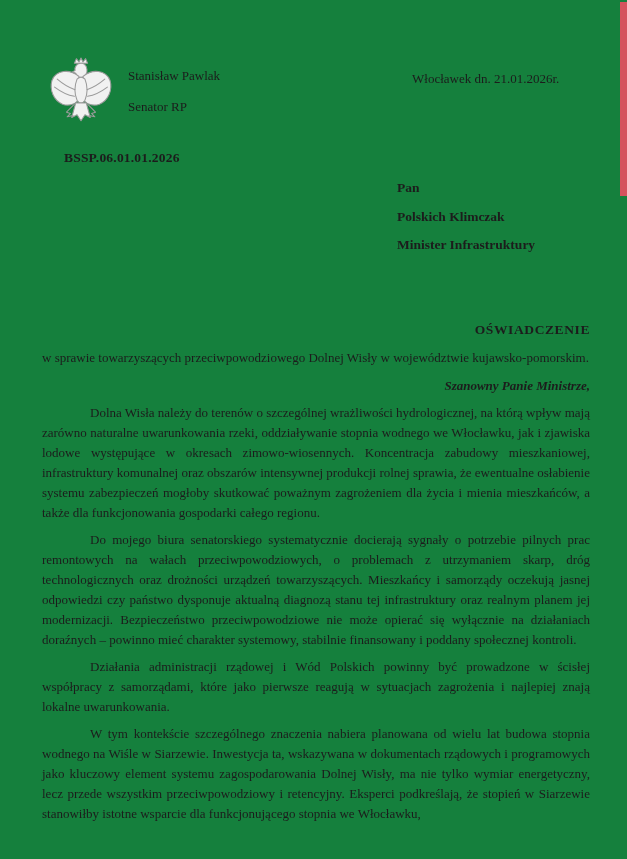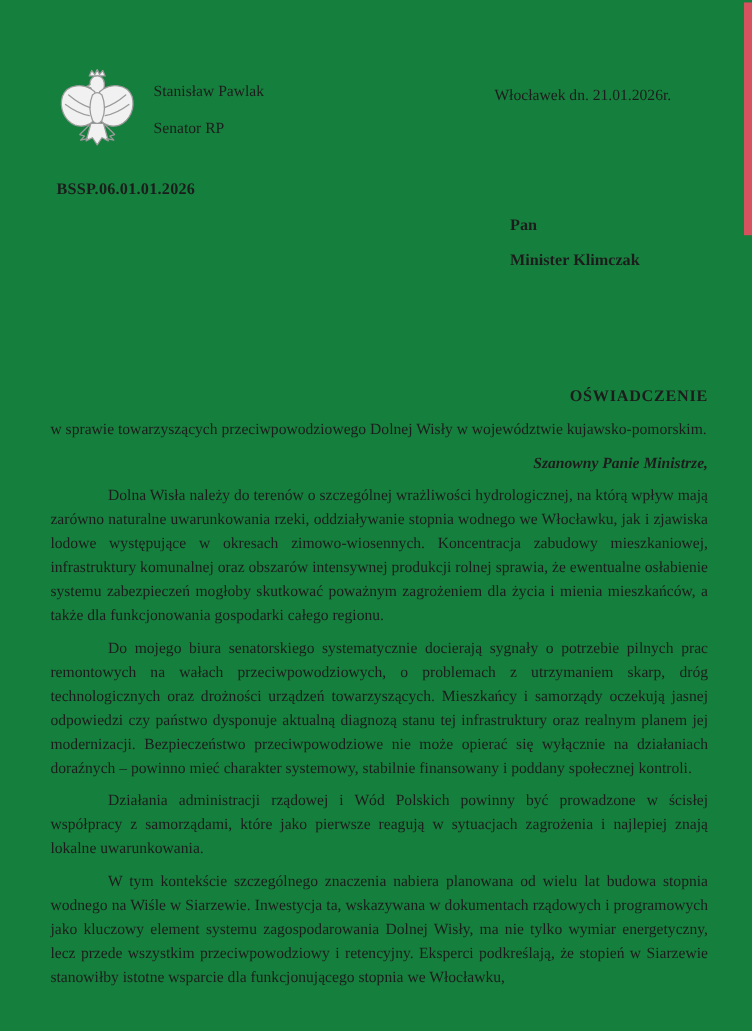--- a/index.html
+++ b/index.html
@@ -50,37 +50,36 @@
   
   .place-date {
     position: absolute;
     left: 412px;
     top: 71px;
     font-size: 13px;
   }
   
   .reference {
     position: absolute;
-    left: 47px;
+    left: 64px;
     top: 150px;
     font-size: 13.5px;
     font-weight: bold;
     letter-spacing: 0.2px;
   }
   
   .recipient {
     position: absolute;
     left: 397px;
     top: 180px;
     font-size: 13.5px;
     font-weight: bold;
   }
   .recipient div {
     height: 28.5px;
-    margin-left: 28px;
   }
   
   .letter-body {
     position: absolute;
     left: 42px;
     top: 320px;
     width: 548px;
     font-size: 13px;
     line-height: 20px;
     text-align: justify;
@@ -132,21 +131,22 @@
 
   <div class="sender-name">Stanisław Pawlak</div>
   <div class="sender-title">Senator RP</div>
 
   <div class="place-date">Włocławek dn. 21.01.2026r.</div>
 
   <div class="reference">BSSP.06.01.01.2026</div>
 
   <div class="recipient">
     <div>Pan</div>
-    <div>Minister Klimczak</div>
+    <div>Polskich Klimczak</div>
+    <div>Minister Infrastruktury</div>
   </div>
 
   <div class="letter-body">
     <p class="letter-title">OŚWIADCZENIE</p>
     <p class="letter-subject">w sprawie towarzyszących przeciwpowodziowego Dolnej Wisły w województwie kujawsko-pomorskim.</p>
     <p class="letter-salutation">Szanowny Panie Ministrze,</p>
     <p class="body-paragraph">Dolna Wisła należy do terenów o szczególnej wrażliwości hydrologicznej, na którą wpływ mają zarówno naturalne uwarunkowania rzeki, oddziaływanie stopnia wodnego we Włocławku, jak i zjawiska lodowe występujące w okresach zimowo-wiosennych. Koncentracja zabudowy mieszkaniowej, infrastruktury komunalnej oraz obszarów intensywnej produkcji rolnej sprawia, że ewentualne osłabienie systemu zabezpieczeń mogłoby skutkować poważnym zagrożeniem dla życia i mienia mieszkańców, a także dla funkcjonowania gospodarki całego regionu.</p>
     <p class="body-paragraph">Do mojego biura senatorskiego systematycznie docierają sygnały o potrzebie pilnych prac remontowych na wałach przeciwpowodziowych, o problemach z utrzymaniem skarp, dróg technologicznych oraz drożności urządzeń towarzyszących. Mieszkańcy i samorządy oczekują jasnej odpowiedzi czy państwo dysponuje aktualną diagnozą stanu tej infrastruktury oraz realnym planem jej modernizacji. Bezpieczeństwo przeciwpowodziowe nie może opierać się wyłącznie na działaniach doraźnych – powinno mieć charakter systemowy, stabilnie finansowany i poddany społecznej kontroli.</p>
     <p class="body-paragraph">Działania administracji rządowej i Wód Polskich powinny być prowadzone w ścisłej współpracy z samorządami, które jako pierwsze reagują w sytuacjach zagrożenia i najlepiej znają lokalne uwarunkowania.</p>
     <p class="body-paragraph">W tym kontekście szczególnego znaczenia nabiera planowana od wielu lat budowa stopnia wodnego na Wiśle w Siarzewie. Inwestycja ta, wskazywana w dokumentach rządowych i programowych jako kluczowy element systemu zagospodarowania Dolnej Wisły, ma nie tylko wymiar energetyczny, lecz przede wszystkim przeciwpowodziowy i retencyjny. Eksperci podkreślają, że stopień w Siarzewie stanowiłby istotne wsparcie dla funkcjonującego stopnia we Włocławku,</p>

